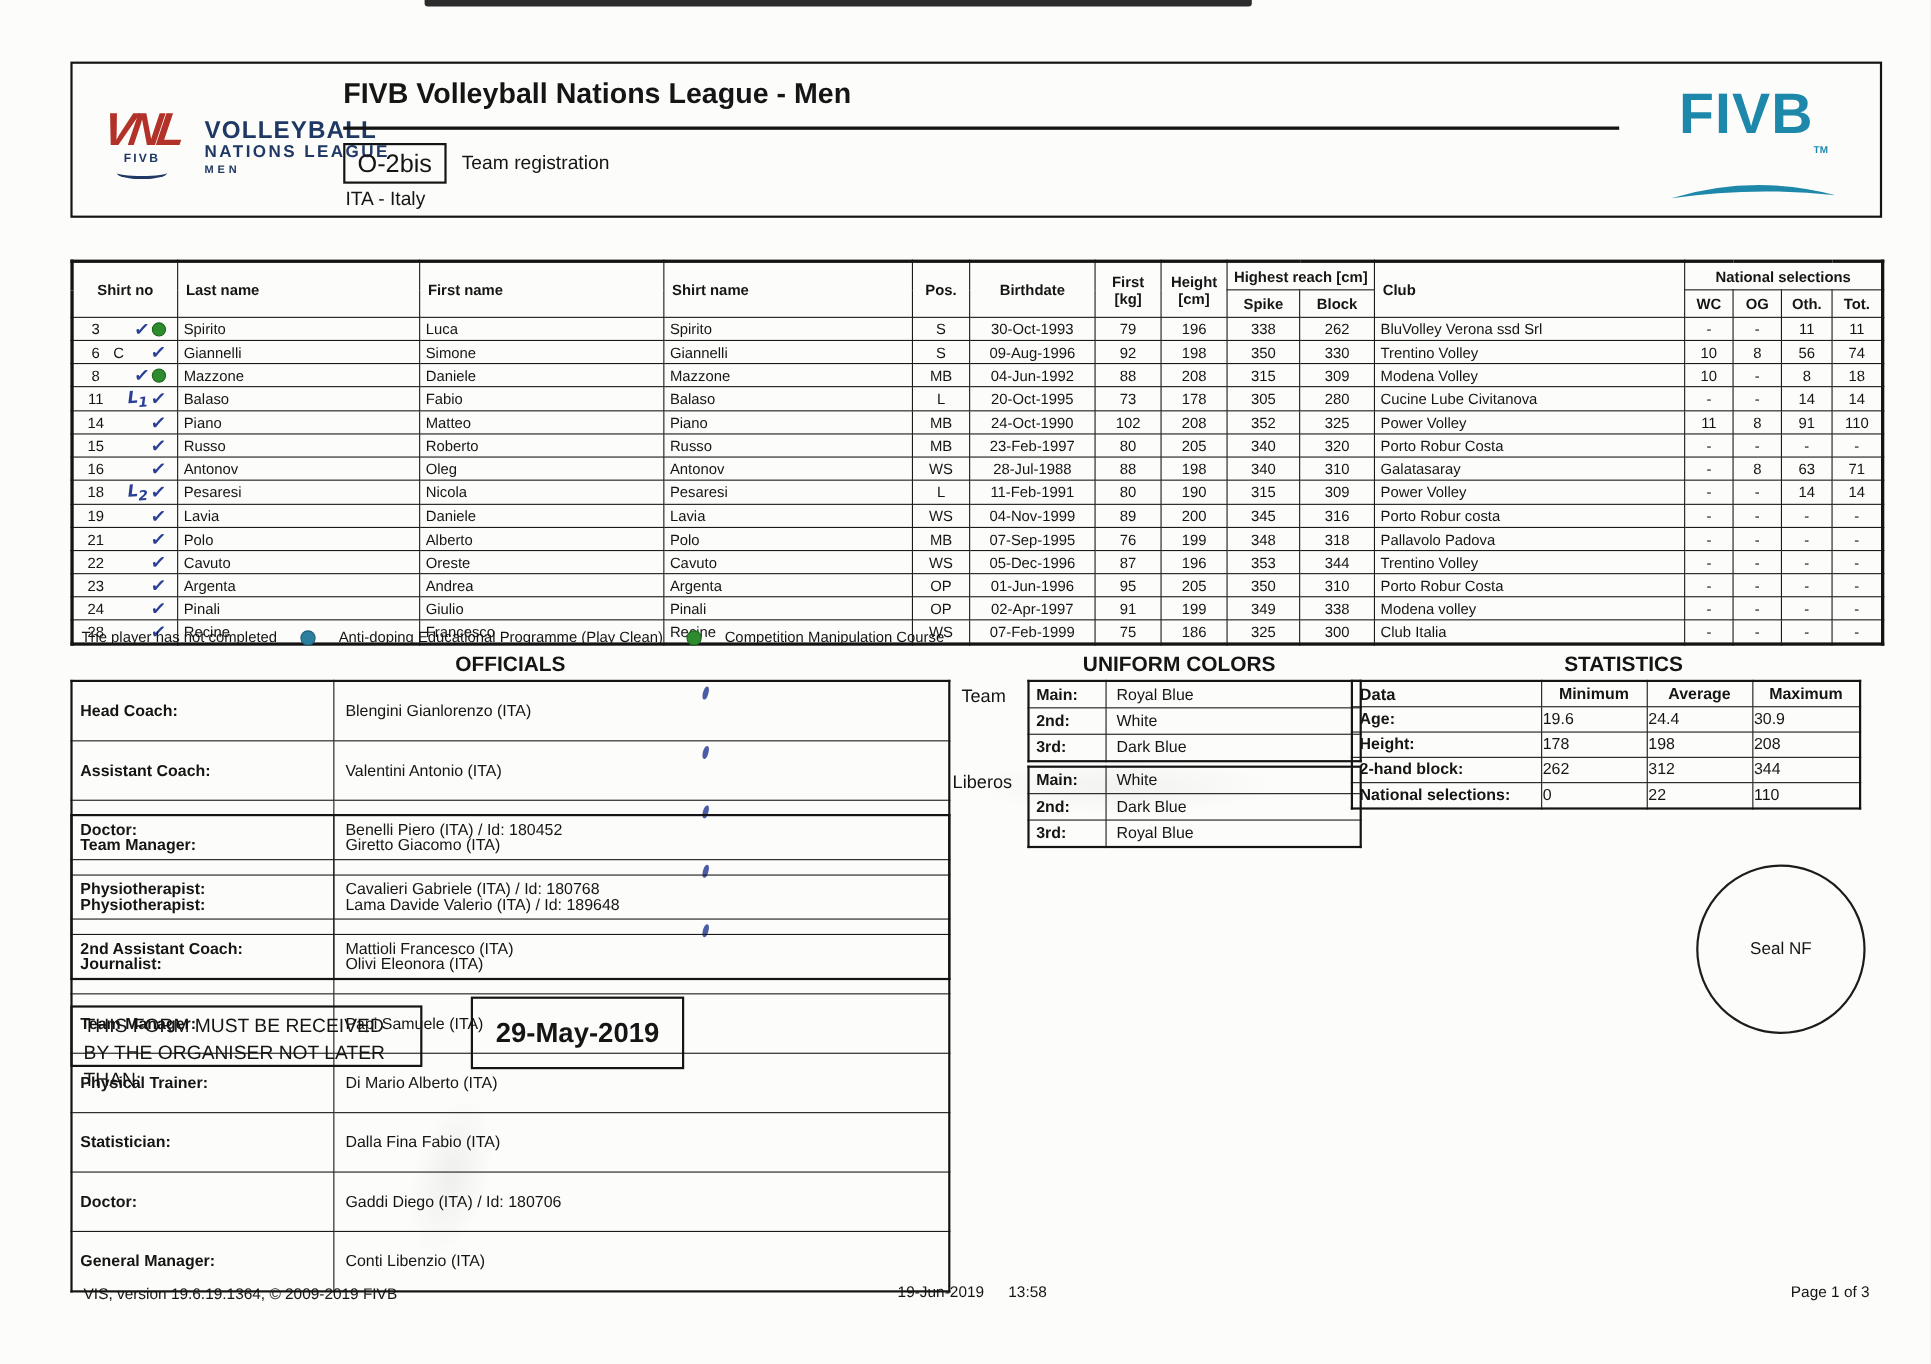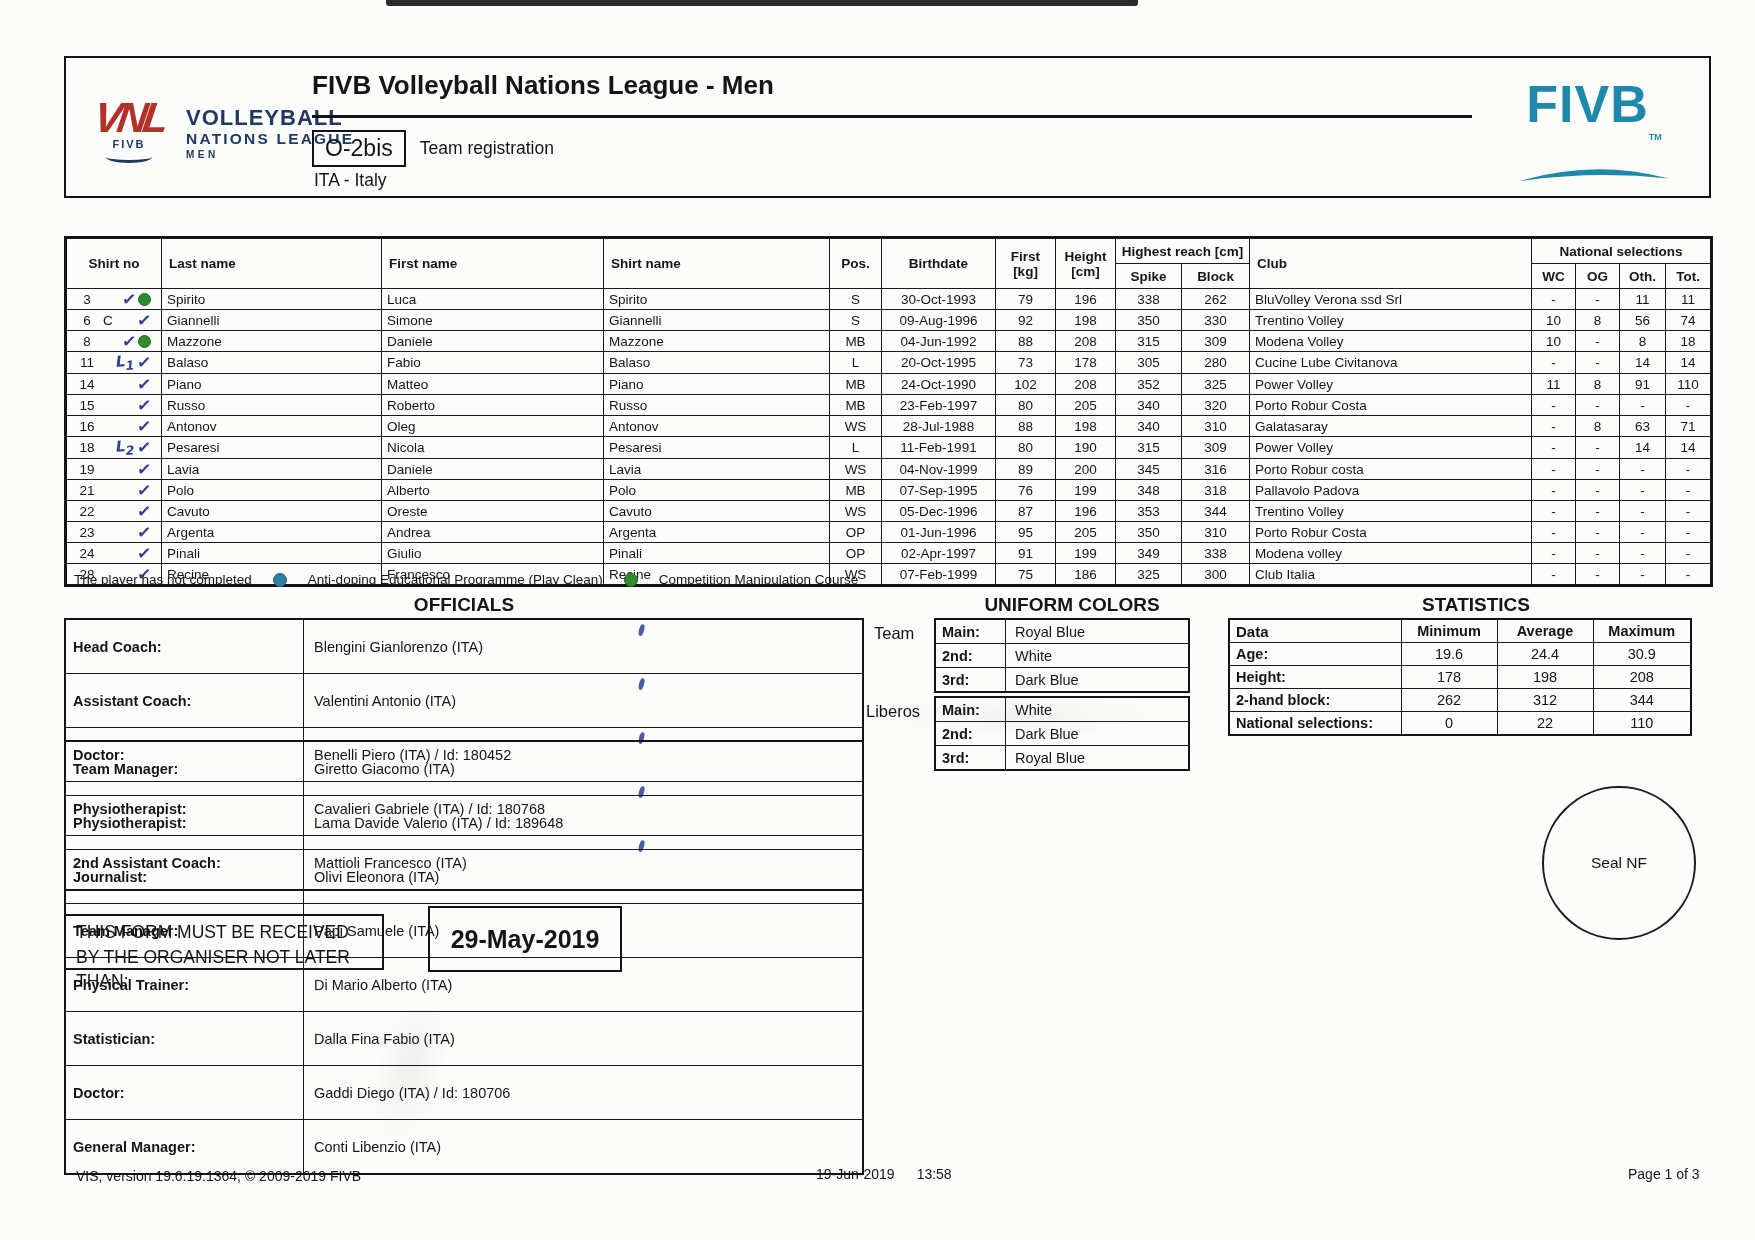--- a/index.html
+++ b/index.html
@@ -92,32 +92,32 @@
     border:2.5px solid #141414; font-size:17.5px; line-height:1.4; padding:4px 0 0 10px;
     box-sizing:border-box; }
   .date-box { position:absolute; left:428px; top:906px; width:194px; height:66px;
     border:2.5px solid #141414; display:flex; align-items:center; justify-content:center;
     font-size:25px; font-weight:bold; box-sizing:border-box; }
 
   
   .u-label { position:absolute; font-size:16.5px; }
   .ul-team { left:874px; top:624px; }
   .ul-liberos { left:866px; top:702px; }
-  .utable { position:absolute; width:256px; border:2.5px solid #141414; }
+  .utable { position:absolute; width:304px; border:2.5px solid #141414; }
   .ut-team { left:934px; top:618px; }
   .ut-liberos { left:934px; top:696px; }
   .utable td { border:1.8px solid #1a1a1a; height:21px; font-size:14.5px; }
   .u-slot { width:62px; font-weight:bold; padding-left:6px; }
   .u-color { padding-left:9px; }
 
   
   .stable { position:absolute; left:1228px; top:618px; width:462px; border:2.5px solid #141414; }
   .stable td, .stable th { border:1.8px solid #1a1a1a; height:20px; font-size:14.5px; }
   .s-label { text-align:left; padding-left:6px; font-weight:bold; }
-  .s-val { text-align:center; }
+  .s-val { }
   .stable th { font-weight:bold; }
   .stable th.s-label { font-size:15px; }
 
   
   .seal { position:absolute; left:1542px; top:786px; width:150px; height:150px;
     border:2.5px solid #1c1c1c; border-radius:50%; display:flex; align-items:center;
     justify-content:center; font-size:15.5px; }
 
   
   .footer-left { position:absolute; left:76px; top:1168px; font-size:14px; }

